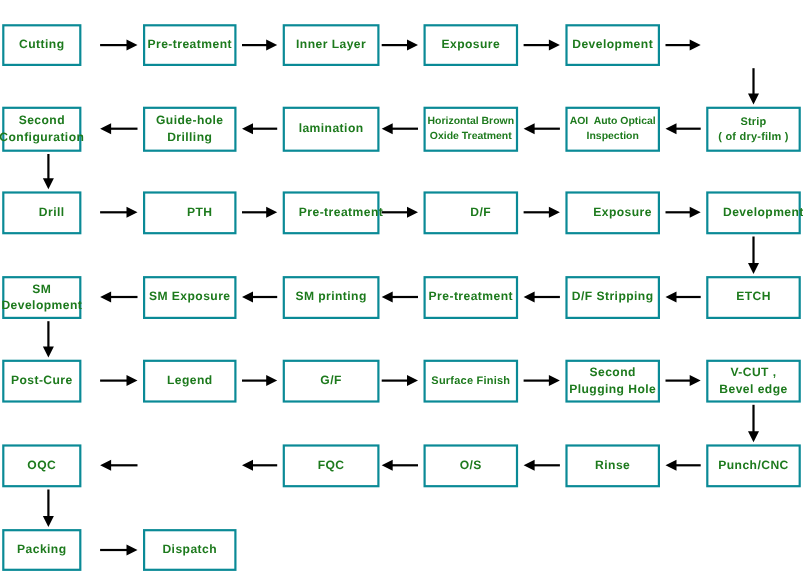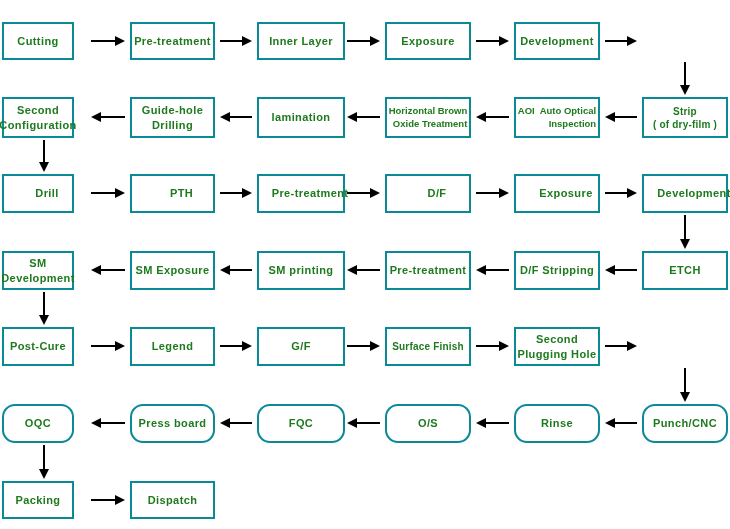--- a/index.html
+++ b/index.html
@@ -23,36 +23,36 @@
   }
   .box .lbl{
     color:var(--box-text);
     font-size:11px;
     font-weight:bold;
     letter-spacing:0.4px;
     line-height:1.3;
     white-space:pre;
   }
   .box.mid .lbl{font-size:10px;letter-spacing:0.2px;}
-  .box.dense .lbl{font-size:9.5px;letter-spacing:0;text-align:right;}
+  .box.dense .lbl{font-size:9.5px;letter-spacing:0;}
 
   
   .c1{left:2px;width:72px;}
   .c2{left:130px;width:85px;}
   .c3{left:257px;width:88px;}
   .c4{left:385px;width:86px;}
   .c5{left:514px;width:86px;}
   .c6{left:642px;width:86px;}
   
   .r1{top:22px;height:38px;}
   .r2{top:97px;height:41px;}
   .r3{top:174px;height:39px;padding-left:18px;}
   .r4{top:251px;height:39px;}
   .r5{top:327px;height:39px;}
-  .r6{top:404px;height:39px;border-radius:13px;}
+  .r6{top:404px;height:39px;}
   .r7{top:481px;height:38px;}
 
   
   .harrow{position:absolute;height:10px;}
   .harrow .shaft{position:absolute;top:4px;height:2px;background:var(--arrow);}
   .harrow.right .shaft{left:0;right:9px;}
   .harrow.left  .shaft{left:9px;right:0;}
   .harrow .head{position:absolute;top:0;width:0;height:0;border-top:5px solid transparent;border-bottom:5px solid transparent;}
   .harrow.right .head{right:0;border-left:10px solid var(--arrow);}
   .harrow.left  .head{left:0;border-right:10px solid var(--arrow);}
@@ -266,20 +266,24 @@
   <div class="box r5 c3">
       <span class="lbl">G/F</span>
     </div>
   <div class="box r5 c4 mid">
       <span class="lbl">Surface Finish</span>
     </div>
   <div class="box r5 c5">
       <span class="lbl">Second
 Plugging Hole</span>
     </div>
+  <div class="box r5 c6">
+      <span class="lbl">V-CUT ,
+Bevel edge</span>
+    </div>
   <div class="harrow right g1 ar5">
       <i class="shaft"></i>
       <i class="head"></i>
     </div>
   <div class="harrow right g2 ar5">
       <i class="shaft"></i>
       <i class="head"></i>
     </div>
   <div class="harrow right g3 ar5">
       <i class="shaft"></i>
@@ -294,23 +298,20 @@
       <i class="head"></i>
     </div>
   <div class="varrow v5">
       <i class="shaft"></i>
       <i class="head"></i>
     </div>
 
   <div class="box r6 c1">
       <span class="lbl">OQC</span>
     </div>
-  <div class="box r6 c2">
-      <span class="lbl">Press board</span>
-    </div>
   <div class="box r6 c3">
       <span class="lbl">FQC</span>
     </div>
   <div class="box r6 c4">
       <span class="lbl">O/S</span>
     </div>
   <div class="box r6 c5">
       <span class="lbl">Rinse</span>
     </div>
   <div class="box r6 c6">

